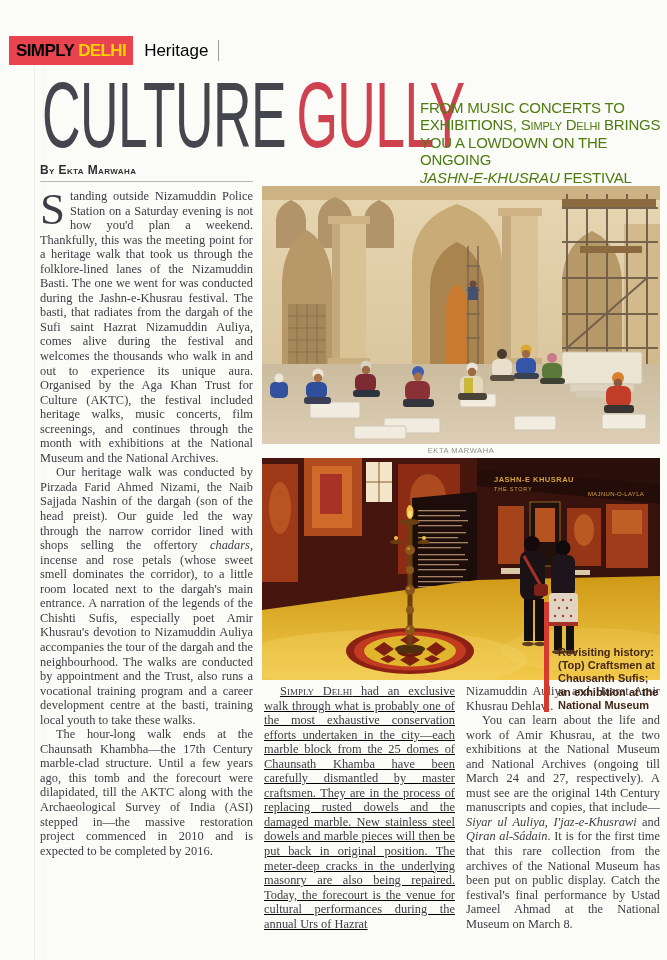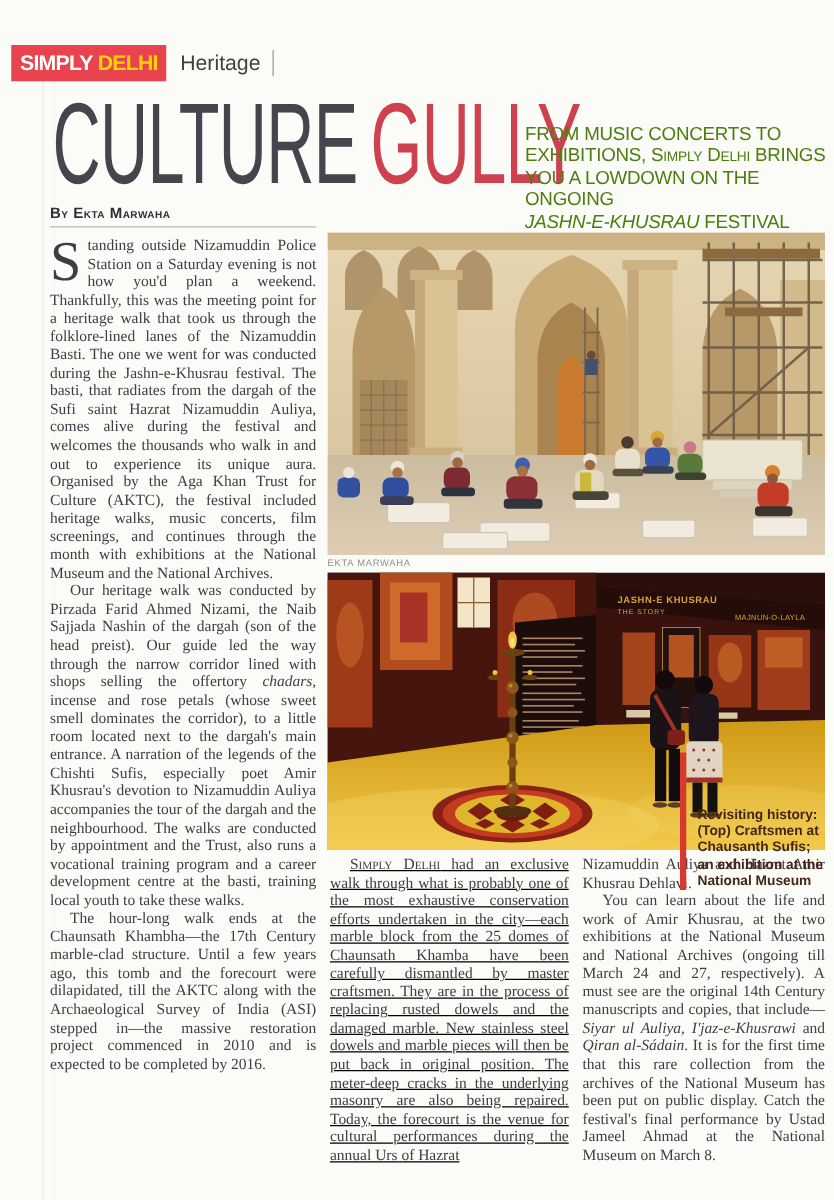--- a/index.html
+++ b/index.html
@@ -8,23 +8,23 @@
   .page{position:absolute;inset:0;}
   .fold{position:absolute;top:64px;bottom:0;width:1px;}
   .fold.f1{left:34px;background:#ededea;}
   .fold.f2{left:43px;background:#f4f4f1;}
 
   
   .masthead{position:absolute;left:9px;top:36px;display:flex;align-items:center;z-index:2;
             font-family:"Liberation Sans",sans-serif;}
   .brand-box{height:29px;padding:0 7px;background:#e8434e;display:flex;align-items:center;}
   .brand-box span{font-size:17px;font-weight:700;letter-spacing:-0.6px;line-height:1;}
-  .brand-simply{color:#ffffff;text-align:center;}
+  .brand-simply{color:#000000;text-align:center;}
   .brand-delhi{color:#ffd400;margin-left:4px;}
-  .section-label{font-size:17px;color:#404040;margin-left:11px;}
+  .section-label{font-size:17px;color:#000000;margin-left:11px;}
   .section-divider{display:inline-block;width:1px;height:21px;background:#9a9a9e;margin-left:10px;}
 
   
   .headline{position:absolute;left:42px;top:72px;margin:0;white-space:nowrap;z-index:2;
             font-family:"Liberation Sans",sans-serif;font-weight:400;font-size:92px;line-height:0.95;
             letter-spacing:-1px;transform:scaleX(0.58);transform-origin:0 0;color:#45454d;}
   .headline .hl2{color:#ce4250;margin-left:18px;}
 
   
   .standfirst{position:absolute;left:420px;top:99px;width:246px;z-index:2;
@@ -44,21 +44,21 @@
   .bodycol p{margin:0;font-size:12.4px;line-height:14.55px;text-align:justify;color:#3d3d45;}
   .bodycol p.indent{text-indent:16px;}
   .col1{left:40px;top:189px;width:213px;}
   .col2{left:264px;top:684px;width:191px;text-decoration:underline;}
   .col3{left:466px;top:684px;width:194px;}
   .dropcap{float:left;font-size:45px;line-height:37px;padding:2px 5px 0 0;color:#3d3d45;}
 
   
   .photo1{position:absolute;left:262px;top:186px;width:398px;height:258px;z-index:1;}
   .photo2{position:absolute;left:262px;top:458px;width:398px;height:222px;z-index:1;}
-  .credit{position:absolute;left:262px;top:446px;width:398px;text-align:left;z-index:2;
+  .credit{position:absolute;left:262px;top:446px;width:398px;text-align:center;z-index:2;
           font-family:"Liberation Sans",sans-serif;font-size:7.5px;letter-spacing:.6px;color:#8f8f8b;}
 
   
   .photo-caption{position:absolute;left:544px;top:602px;width:120px;display:flex;z-index:3;}
   .caption-bar{width:5px;background:#d63a2f;margin-right:9px;flex:0 0 5px;}
   .caption-text{font-family:"Liberation Sans",sans-serif;font-size:11px;line-height:13.2px;
                 font-weight:700;color:#432616;}
   .cap-title{display:block;margin-top:44px;}
 </style>
 </head>

